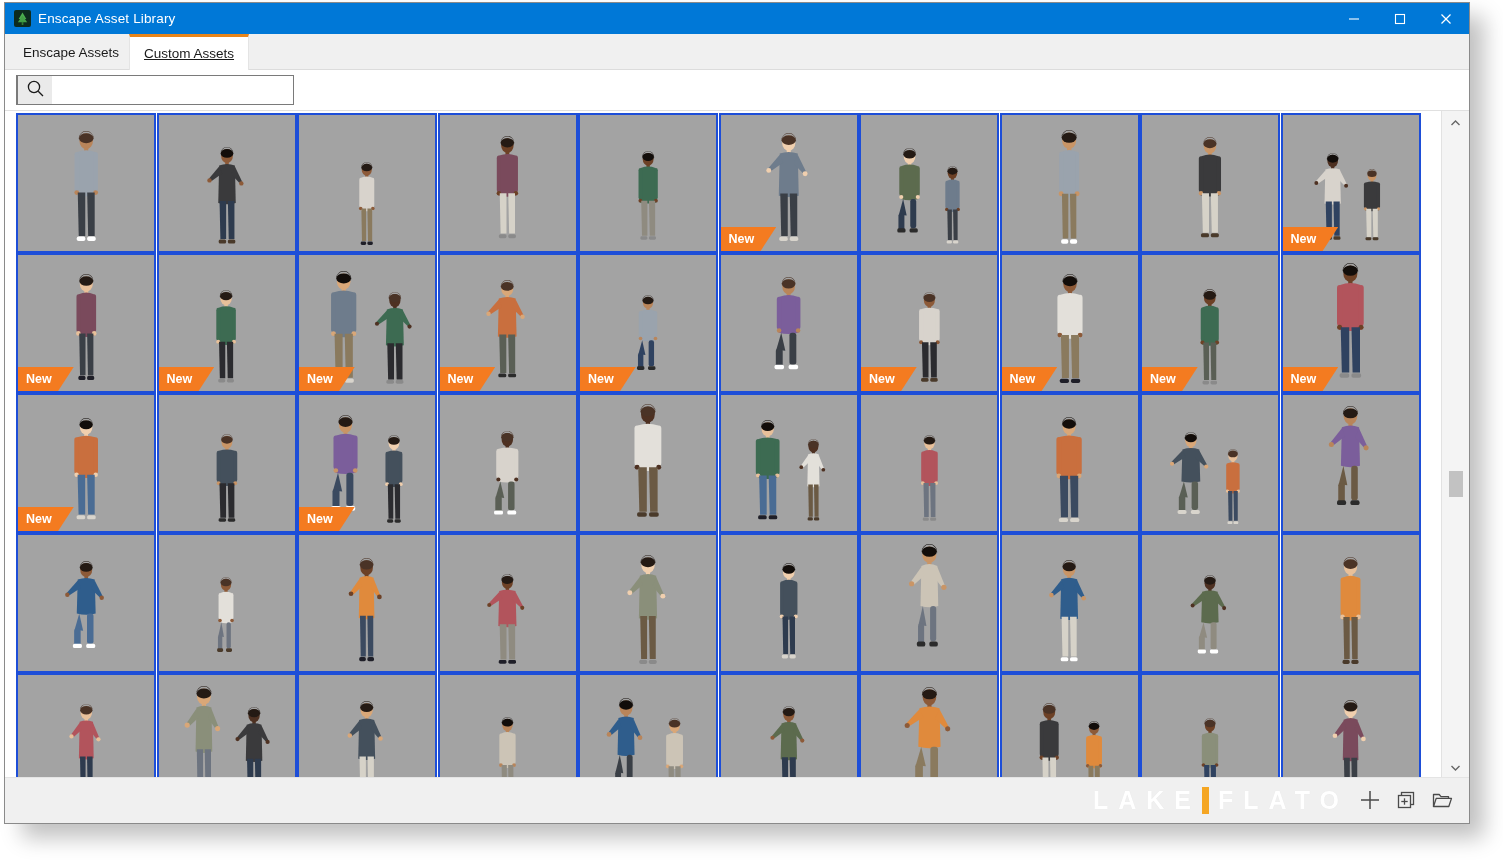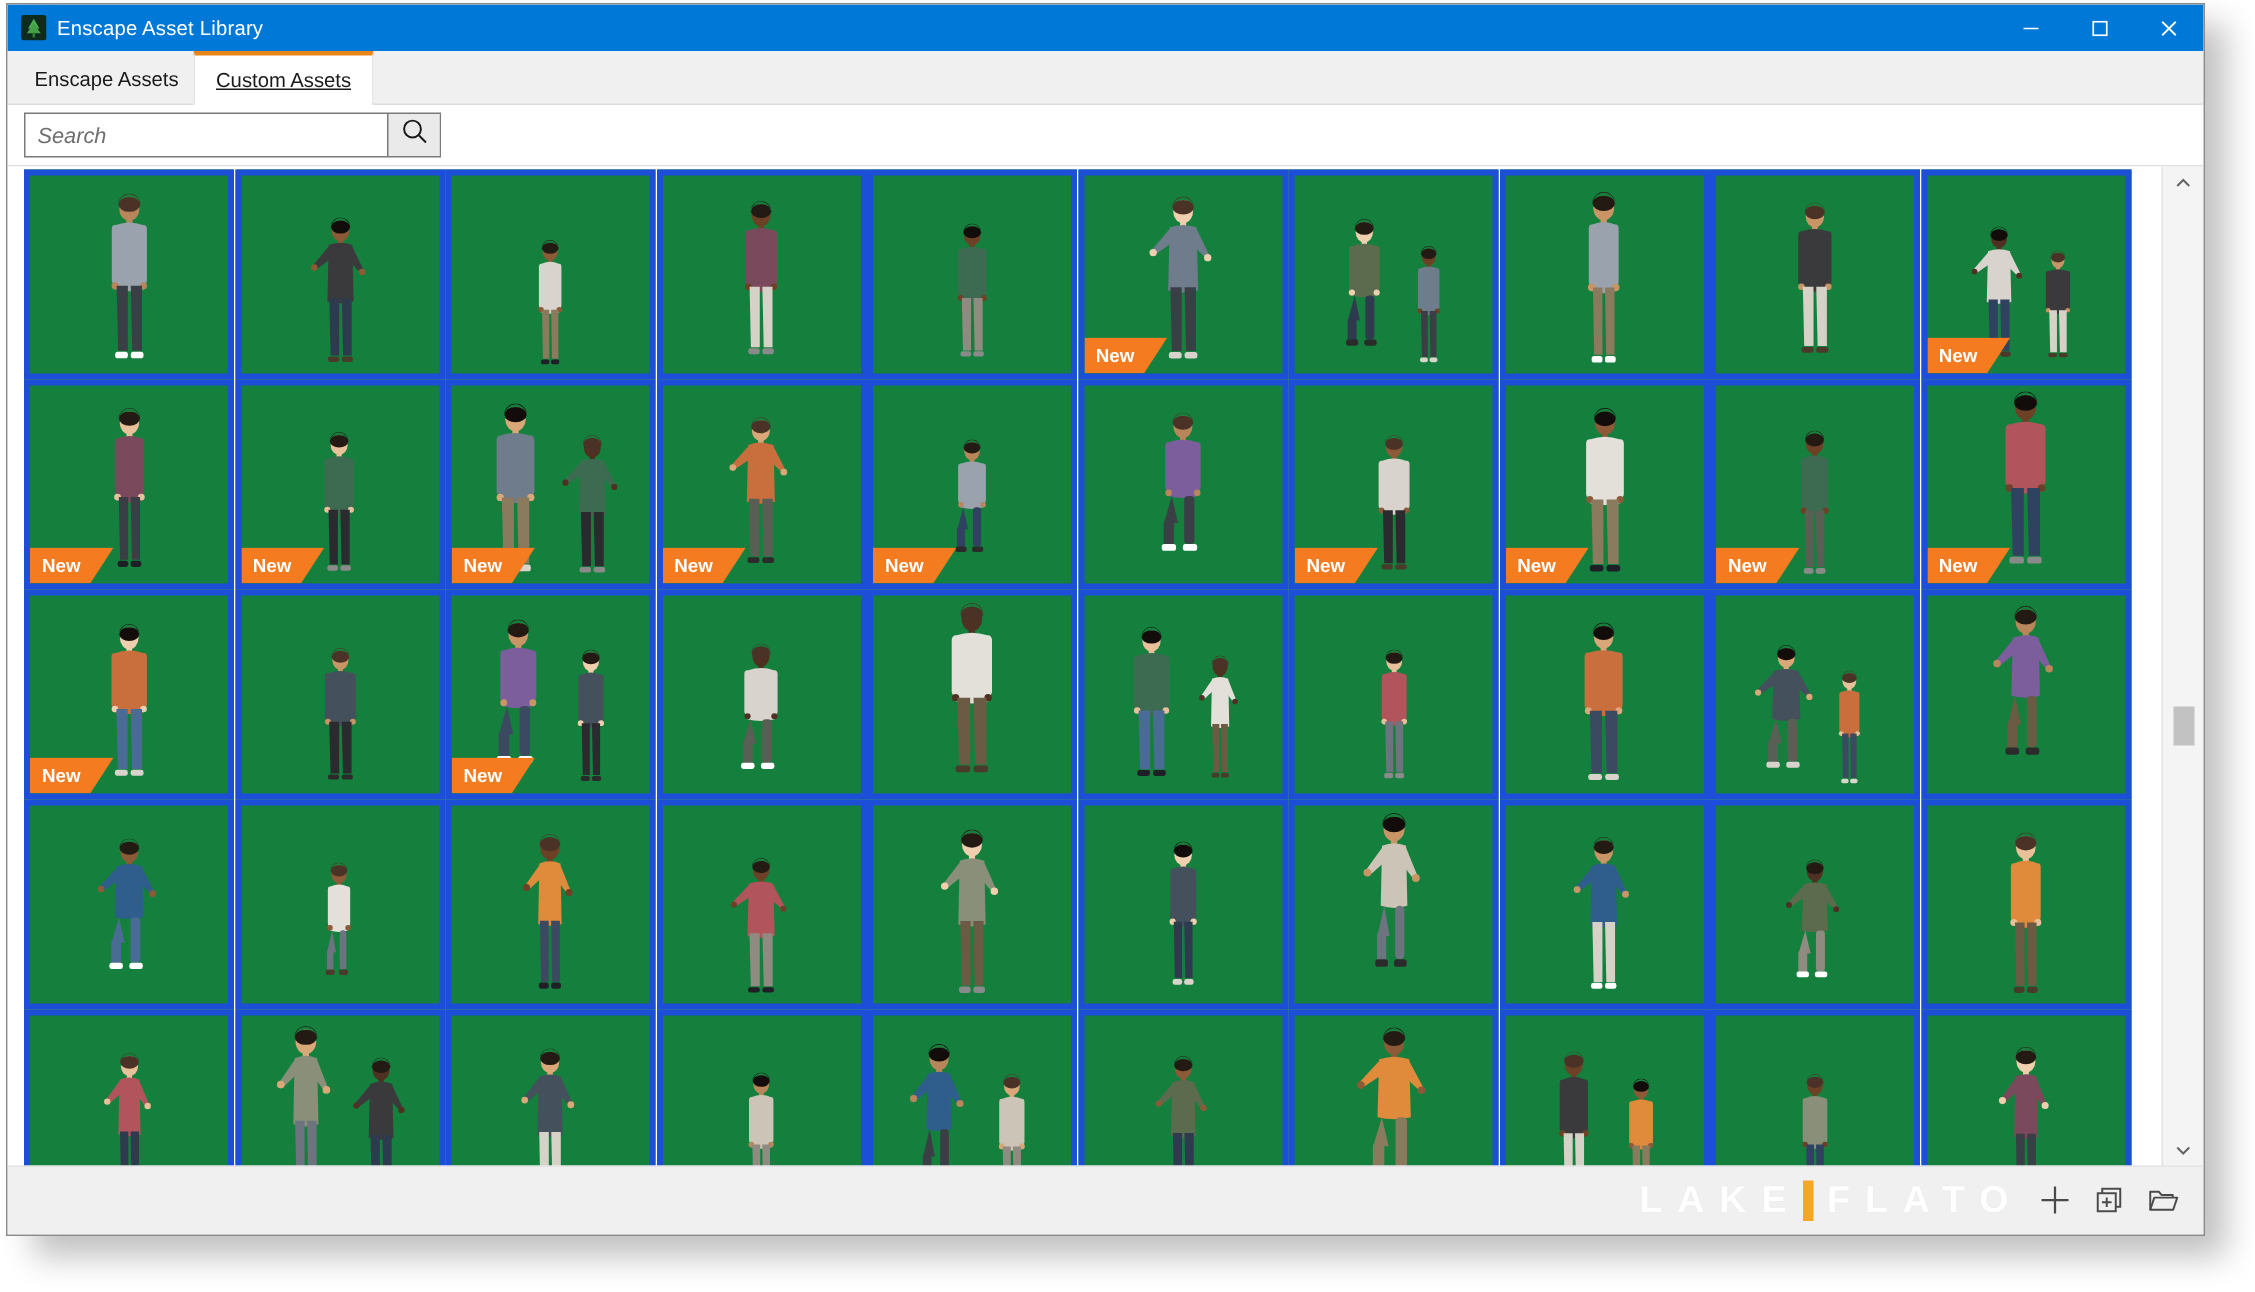--- a/index.html
+++ b/index.html
@@ -40,21 +40,21 @@
                    font-family:"Liberation Sans",sans-serif;font-size:14px;color:#222;}
   .searchbox input::placeholder{color:#6e6e6e;font-style:italic;font-size:14.5px;opacity:1;}
   .searchbtn{width:34px;height:28px;background:#eaeaea;border-left:1px solid #7a7a7a;
              display:flex;align-items:center;justify-content:center;cursor:default;}
 
   
   .gridwrap{position:absolute;left:0;top:108px;width:1438px;height:667px;background:#ffffff;overflow:hidden;}
   .grid{position:absolute;left:11px;top:2px;width:1410px;}
   .row{display:flex;height:140px;}
   .cell{position:relative;width:140px;height:140px;box-sizing:border-box;
-        border:4px solid #1d4ed8;background:#15803d;overflow:hidden;cursor:default;
+        border:2px solid #1d4ed8;background:#a3a3a3;overflow:hidden;cursor:default;
         margin-right:.5px;display:flex;align-items:flex-end;justify-content:center;}
   .fig{position:relative;display:block;}
   .badge{position:absolute;left:0;bottom:0;height:24px;padding:0 10px 0 8px;background:#f47b20;
          color:#ffffff;font-size:12.5px;line-height:24px;font-weight:600;
          clip-path:polygon(0 0,100% 0,72% 100%,0 100%);padding-right:22px;pointer-events:none;}
 
   
   .vscroll{position:absolute;right:0;top:108px;width:28px;height:667px;background:#f4f4f4;
            border-left:1px solid #e2e2e2;box-sizing:border-box;}
   .vs-arrow{position:absolute;left:0;width:27px;height:22px;display:flex;align-items:center;
@@ -115,21 +115,20 @@
       <div class="tab" id="tab-0">
         <span>Enscape Assets</span>
       </div>
       <div class="tab active" id="tab-1">
         <span>Custom Assets</span>
       </div>
     </div>
 
     <div class="searchzone">
       <div class="searchbox">
-        <input type="text" value="" placeholder="Search" style="">
         <div class="searchbtn">
           <span>
             <svg width="19" height="19" viewBox="0 0 19 19">
               <circle cx="8" cy="8" r="5.6" fill="none" stroke="#1a1a1a" stroke-width="1.3"></circle>
               <line x1="12.2" y1="12.2" x2="17" y2="17" stroke="#1a1a1a" stroke-width="1.3"></line>
             </svg>
           </span>
         </div>
       </div>
     </div>

